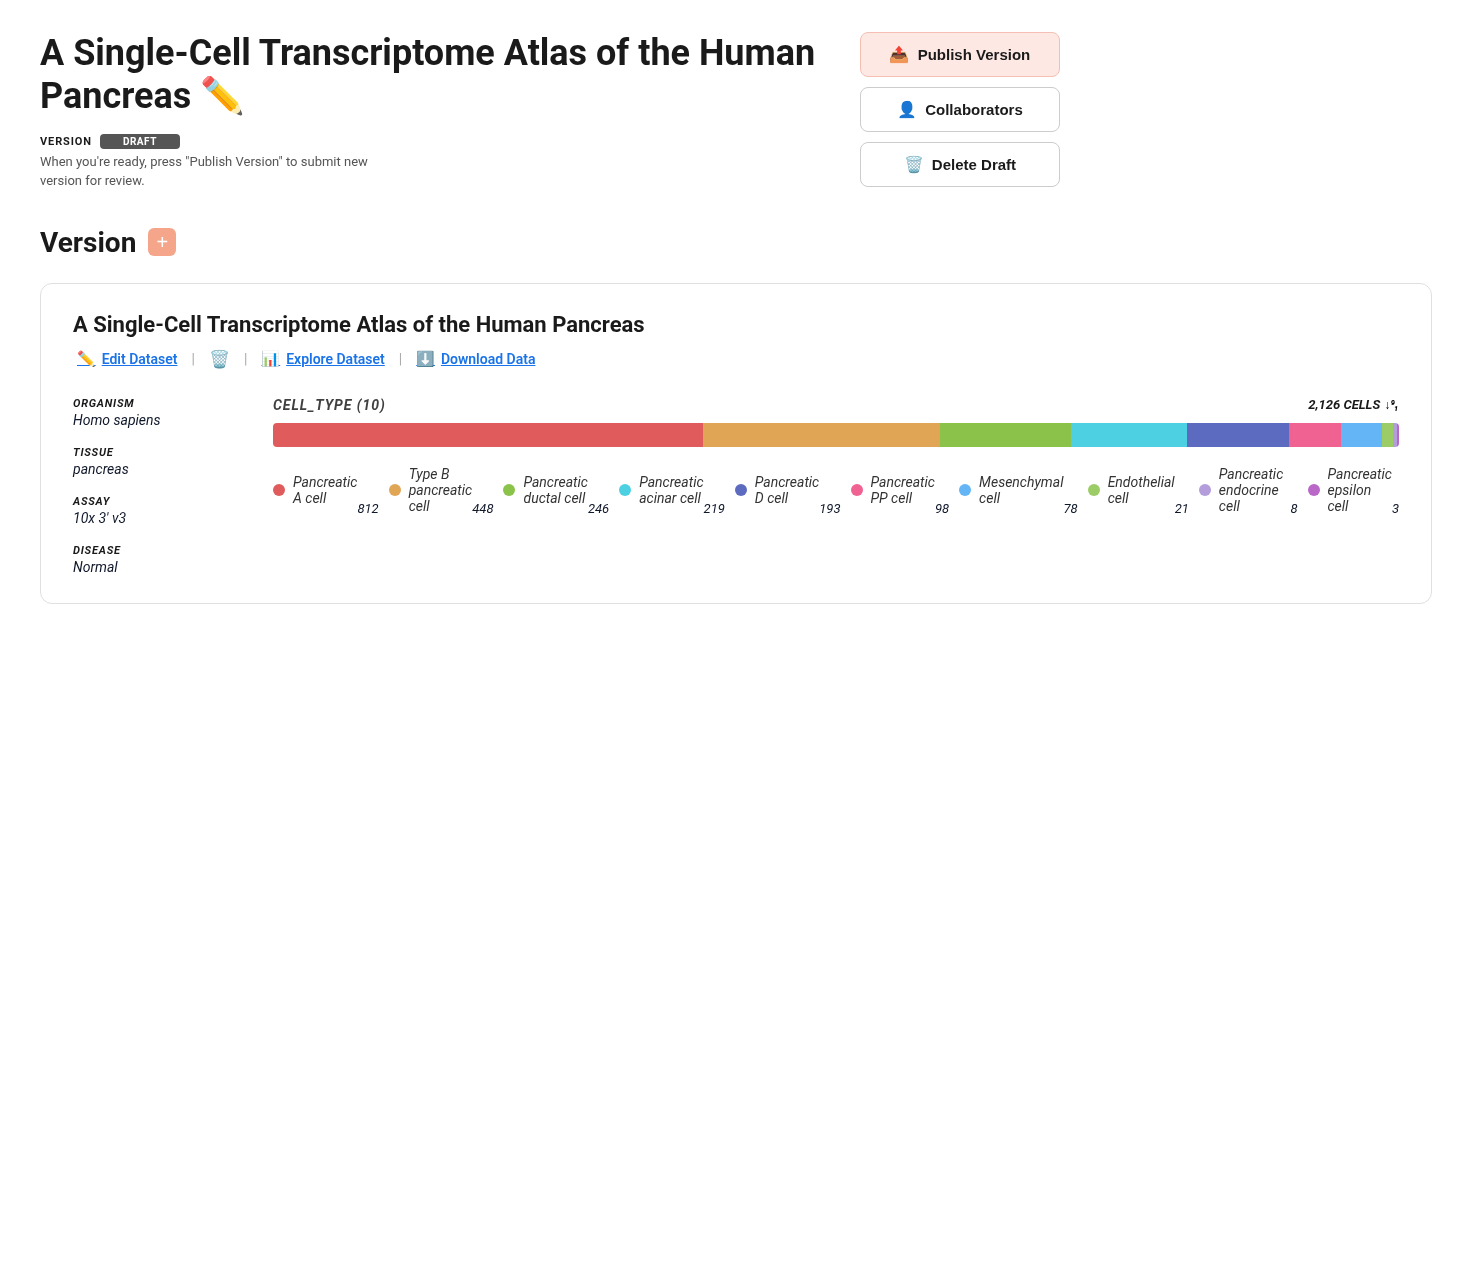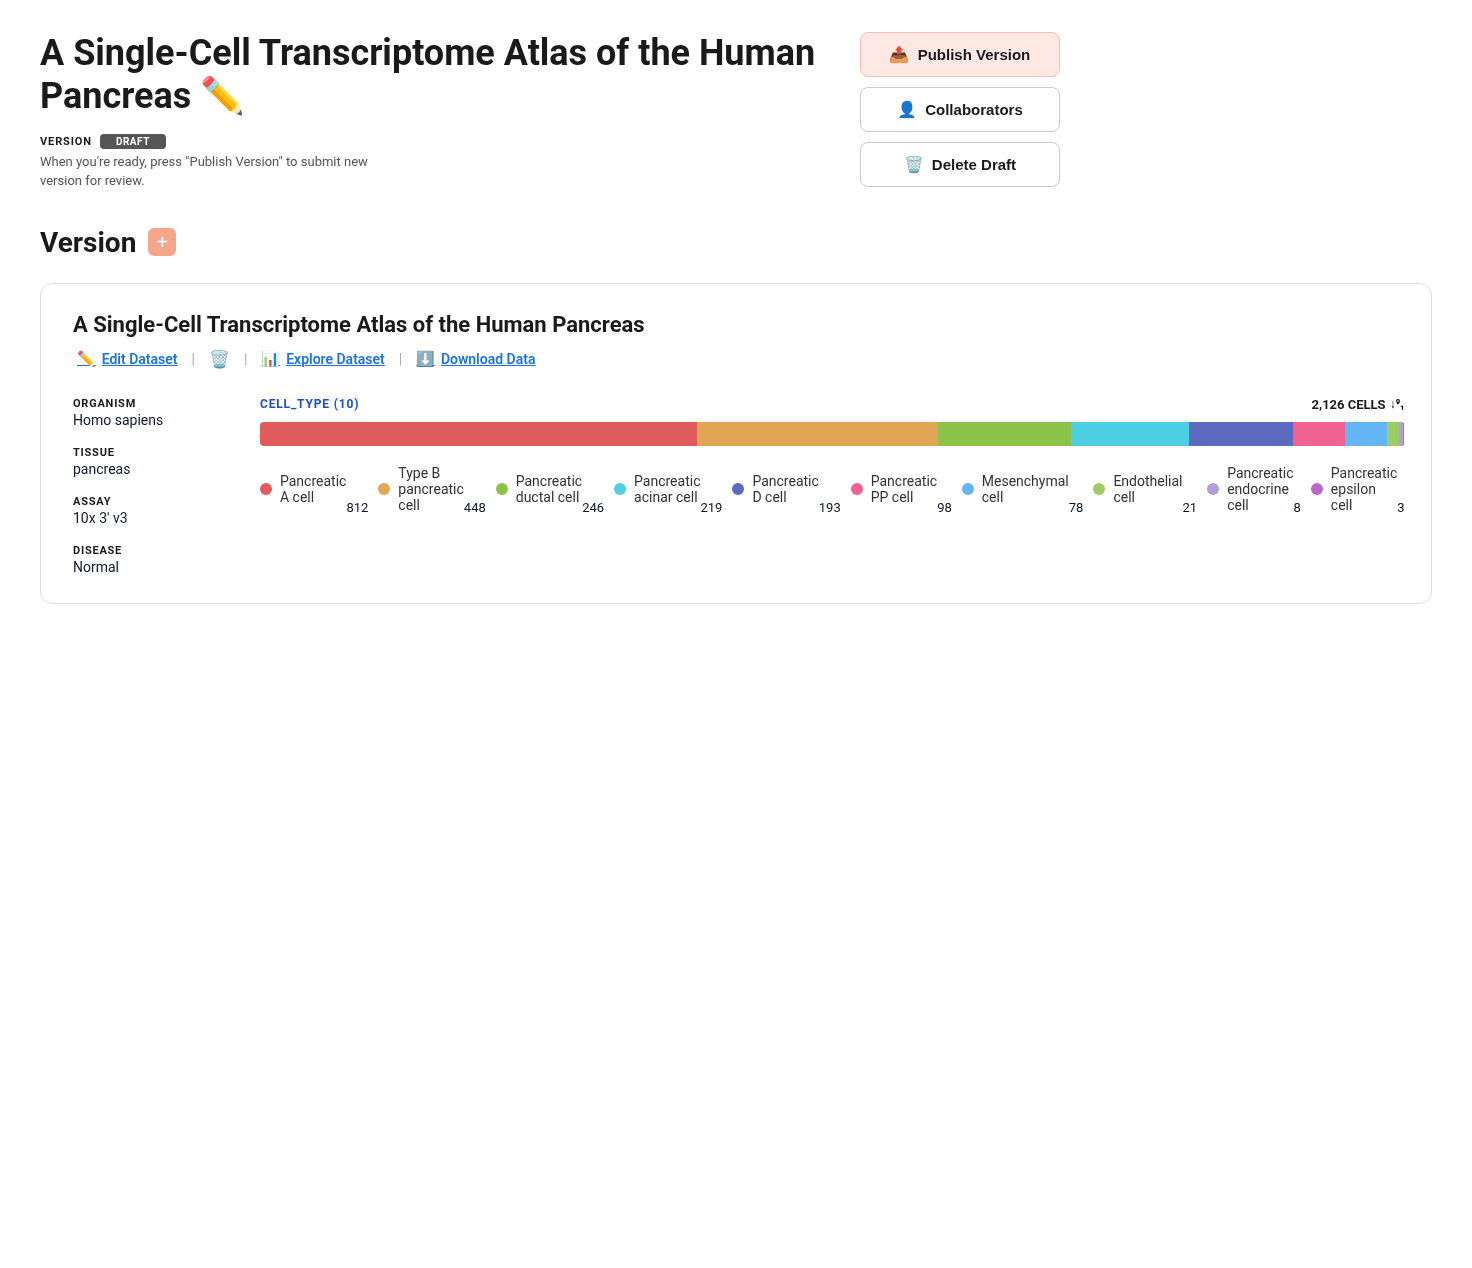--- a/index.html
+++ b/index.html
@@ -50,21 +50,21 @@
       display: flex;
       align-items: center;
       gap: 8px;
     }
 
     .draft-badge {
       background: #555;
       color: #fff;
       font-size: 10px;
       font-weight: 700;
-      padding: 2px 16px;
+      padding: 2px 23px;
       border-radius: 4px;
       letter-spacing: 0.05em;
     }
 
     .version-desc, .doi-desc {
       font-size: 13px;
       color: #555;
       max-width: 340px;
       line-height: 1.4;
     }
@@ -188,22 +188,23 @@
 
     .trash-btn {
       cursor: pointer;
       padding: 0 4px;
       font-size: 17px;
       color: #555;
     }
 
     .dataset-content {
       display: flex;
-      gap: 27px;
+      gap: 40px;
       margin-top: 8px;
+      font-style: italic;
     }
 
     .metadata-section {
       min-width: 160px;
       display: flex;
       flex-direction: column;
       gap: 18px;
     }
 
     .meta-item {}
@@ -226,24 +227,24 @@
     }
 
     .cell-type-header {
       display: flex;
       justify-content: space-between;
       align-items: center;
       margin-bottom: 10px;
     }
 
     .cell-type-label {
-      font-size: 12px;
+      font-size: 14px;
       font-weight: 700;
       letter-spacing: 0.07em;
-      color: #1d4ed8;
+      color: #404040;
     }
 
     .cells-count {
       font-size: 13px;
       font-weight: 700;
       color: #1a1a1a;
       display: flex;
       align-items: center;
       gap: 4px;
     }

